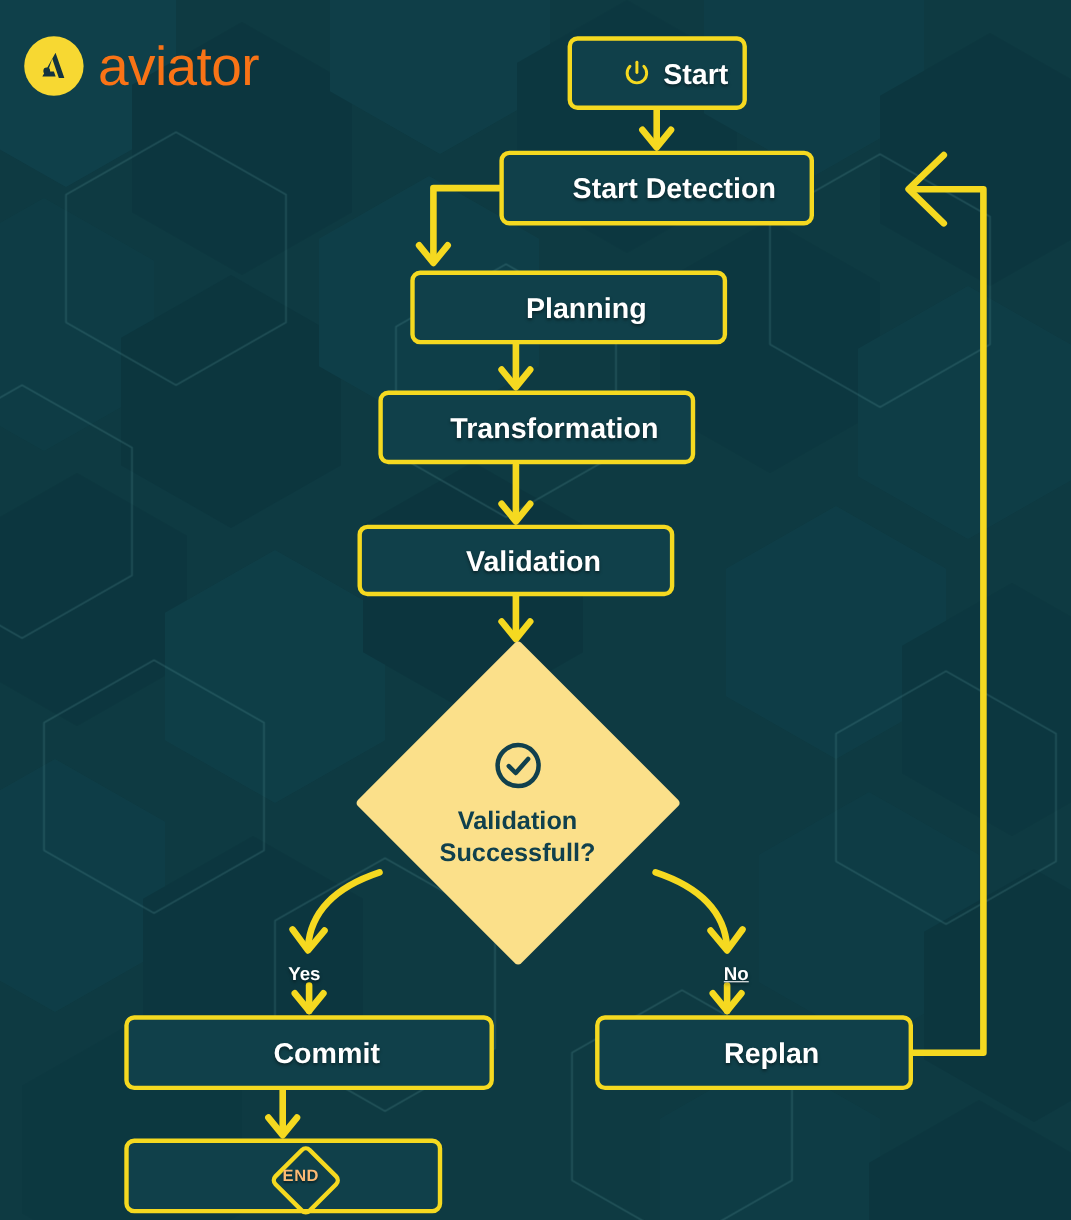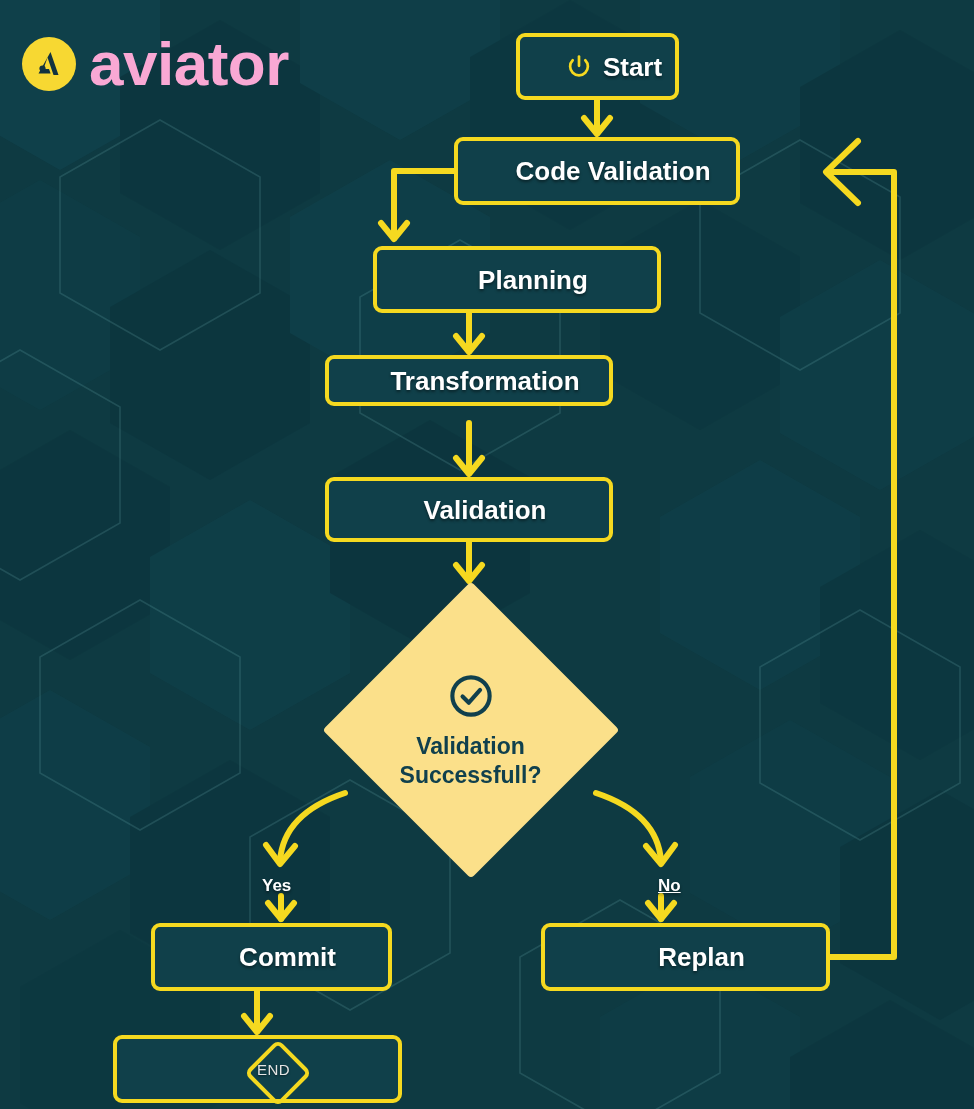--- a/index.html
+++ b/index.html
@@ -41,23 +41,23 @@
   .logo-mark {
     width: 54px;
     height: 54px;
     border-radius: 50%;
     background: #f7d832;
     display: flex;
     align-items: center;
     justify-content: center;
   }
   .logo-text {
-    color: #f9a8d4;
-    font-size: 62px;
-    font-weight: bold;
+    color: #f97316;
+    font-size: 50px;
+    font-weight: normal;
     letter-spacing: -0.5px;
     line-height: 1;
   }
 
   
   .node {
     position: absolute;
     box-sizing: border-box;
     background: #10404a;
     border: 4px solid #f5d920;
@@ -72,23 +72,23 @@
     padding-left: 32px;
   }
   .node .label { line-height: 1; }
 
   .node-start {
     left: 516px; top: 33px; width: 163px; height: 67px;
     gap: 10px;
   }
   .node-code     { left: 454px; top: 137px; width: 286px; height: 68px; }
   .node-planning { left: 325px; top: 246px; width: 288px; height: 67px; margin-left: 48px; }
-  .node-transform{ left: 325px; top: 355px; width: 288px; height: 51px; }
+  .node-transform{ left: 344px; top: 355px; width: 288px; height: 67px; }
   .node-validation{left: 325px; top: 477px; width: 288px; height: 65px; }
-  .node-commit   { left: 113px; top: 923px; width: 241px; height: 68px; margin-left: 38px; }
+  .node-commit   { left: 113px; top: 923px; width: 336px; height: 68px; }
   .node-replan   { left: 541px; top: 923px; width: 289px; height: 68px; }
   .node-end      { left: 113px; top: 1035px; width: 289px; height: 68px; }
 
   .power-icon { display: block; }
 
   
   .diamond {
     position: absolute;
     left: 322px;
     top: 581px;
@@ -137,23 +137,23 @@
   .end-badge .rot {
     position: absolute;
     left: 11px; top: 11px;
     width: 40px; height: 40px;
     border: 4px solid #f5d920;
     border-radius: 7px;
     transform: rotate(45deg);
   }
   .end-badge .end-text {
     position: relative;
-    color: #e5e5e5;
+    color: #fdba74;
     font-size: 15px;
-    font-weight: normal;
+    font-weight: bold;
     letter-spacing: 0.5px;
     text-shadow: 0 1px 2px rgba(0,0,0,.5);
   }
 
   
   .branch-label {
     position: absolute;
     color: #ffffff;
     font-size: 17px;
     font-weight: bold;
@@ -275,21 +275,21 @@
 
   <div class="node node-start">
     <svg class="power-icon" width="28" height="28" viewBox="0 0 24 24" fill="none" stroke="#f5d920" stroke-width="2.3" stroke-linecap="round">
       <path d="M12 3 L12 11"></path>
       <path d="M6.6 6.2 A7.6 7.6 0 1 0 17.4 6.2"></path>
     </svg>
     <span class="label">Start</span>
   </div>
 
   <div class="node node-code">
-    <span class="label">Code Validation</span>
+    <span class="label">Start Detection</span>
   </div>
 
   <div class="node node-planning">
     <span class="label">Planning</span>
   </div>
 
   <div class="node node-transform">
     <span class="label">Transformation</span>
   </div>
 

